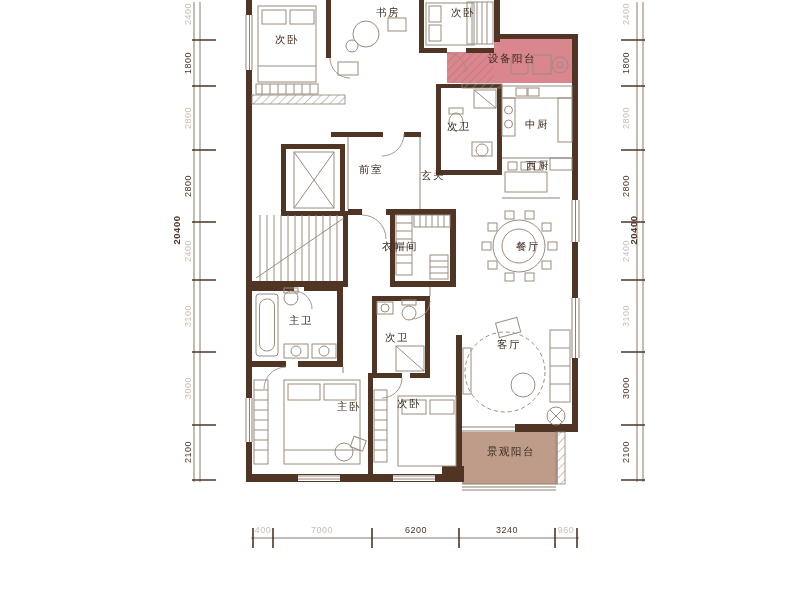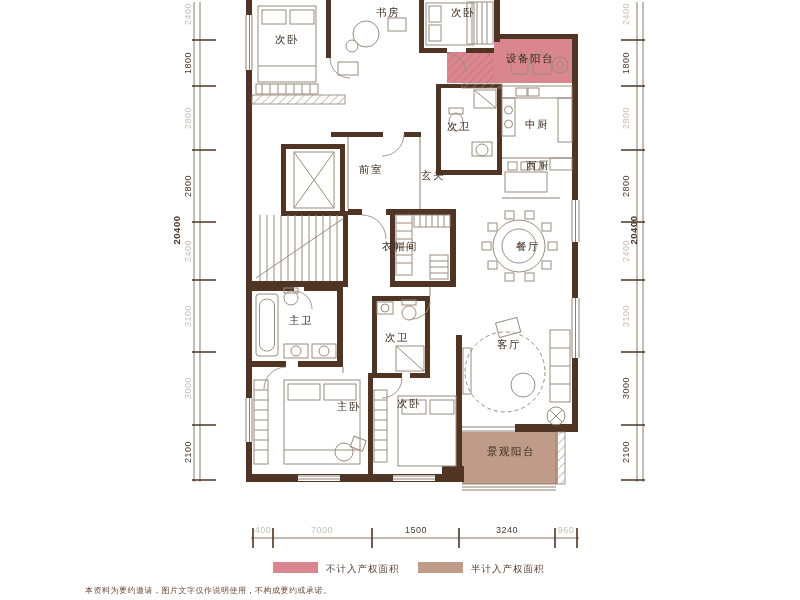--- a/index.html
+++ b/index.html
@@ -267,21 +267,21 @@
         </g>
     <g stroke="#4c3627" stroke-width="1.6">
       <path d="M253 528V548 M273 528V548 M372 528V548 M459 528V548 M555 528V548 M577 528V548"></path>
     </g>
   </g>
 </svg>
 
   <div class="lbl" style="left:287px;top:40px">次卧</div>
   <div class="lbl" style="left:388px;top:13px">书房</div>
   <div class="lbl" style="left:463px;top:13px">次卧</div>
-  <div class="lbl" style="left:530px;top:59px">设备阳台</div>
+  <div class="lbl" style="left:512px;top:59px">设备阳台</div>
   <div class="lbl" style="left:459px;top:127px">次卫</div>
   <div class="lbl" style="left:537px;top:125px">中厨</div>
   <div class="lbl" style="left:538px;top:166px">西厨</div>
   <div class="lbl" style="left:371px;top:170px">前室</div>
   <div class="lbl" style="left:433px;top:176px">玄关</div>
   <div class="lbl" style="left:400px;top:247px">衣帽间</div>
   <div class="lbl" style="left:528px;top:247px">餐厅</div>
   <div class="lbl" style="left:301px;top:321px">主卫</div>
   <div class="lbl" style="left:397px;top:338px">次卫</div>
   <div class="lbl" style="left:509px;top:345px">客厅</div>
@@ -304,26 +304,19 @@
   <div class="dim v light" style="left:626px;top:118px">2800</div>
   <div class="dim v" style="left:626px;top:186px">2800</div>
   <div class="dim v light" style="left:626px;top:251px">2400</div>
   <div class="dim v light" style="left:626px;top:316px">3100</div>
   <div class="dim v" style="left:626px;top:388px">3000</div>
   <div class="dim v" style="left:626px;top:452px">2100</div>
   <div class="dim v overall" style="left:633px;top:230px">20400</div>
 
   <div class="dim light" style="left:263px;top:530px">400</div>
   <div class="dim light" style="left:322px;top:530px">7000</div>
-  <div class="dim" style="left:416px;top:530px">1500</div>
+  <div class="dim" style="left:416px;top:530px">6200</div>
   <div class="dim" style="left:507px;top:530px">3240</div>
   <div class="dim light" style="left:566px;top:530px">960</div>
 
-  <div class="legend">
-    <div class="swatch" style="left: 273px; background: rgb(217, 134, 142);"></div>
-    <div class="ltext" style="left:326px">不计入产权面积</div>
-    <div class="swatch" style="left: 418px; background: rgb(191, 156, 138);"></div>
-    <div class="ltext" style="left:471px">半计入产权面积</div>
-  </div>
-
-  <div class="disclaimer">本资料为要约邀请，图片文字仅作说明使用，不构成要约或承诺。</div>
+
 
 </div>
 
 </body></html>

